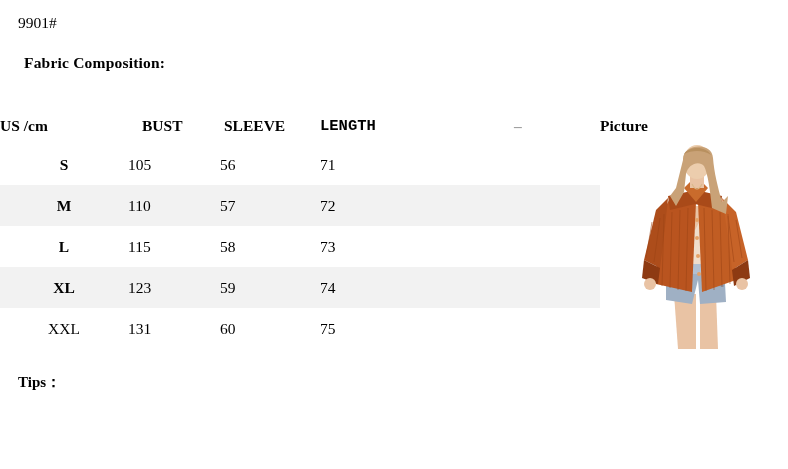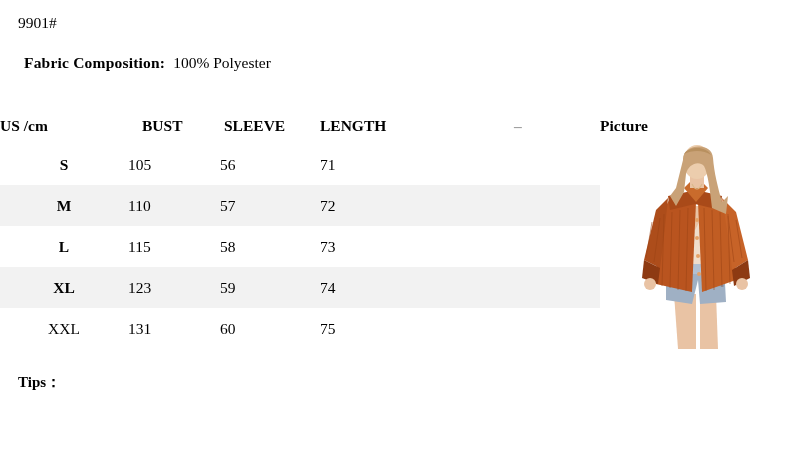--- a/index.html
+++ b/index.html
@@ -66,21 +66,21 @@
   .col-bust { width: 92px; }
   .col-sleeve { width: 100px; }
   .col-length { width: 104px; }
   .col-blank1 { width: 90px; }
   .col-blank2 { width: 86px; }
   .col-pic { width: 188px; }
 
   .hdr-size { text-align: center; padding-left: 0 !important; }
   .hdr-bust { padding-left: 14px !important; }
   .hdr-sleeve { padding-left: 4px !important; }
-  .hdr-length { padding-left: 0 !important; }
+  .hdr-length { padding-left: 0 !important; font-family: Liberation Mono, monospace; }
   .hdr-blank {
     text-align: center;
     color: #9a9a9a;
     font-weight: normal;
     font-size: 13px;
   }
   .hdr-pic { text-align: center; }
 
   .data-row td {
     height: 41px;
@@ -133,21 +133,20 @@
 <body>
 
 <div class="sheet">
 
   <div class="meta-line first">
     <span class="meta-value">9901#</span>
   </div>
 
   <div class="meta-line second">
     <span class="meta-label">Fabric Composition:</span>
-    <span class="meta-value">100% Polyester</span>
   </div>
 
   <div class="table-wrap">
     <table class="size-table">
       <colgroup>
         <col class="col-size">
           <col class="col-bust">
           <col class="col-sleeve">
           <col class="col-length">
         <col class="col-blank1">

